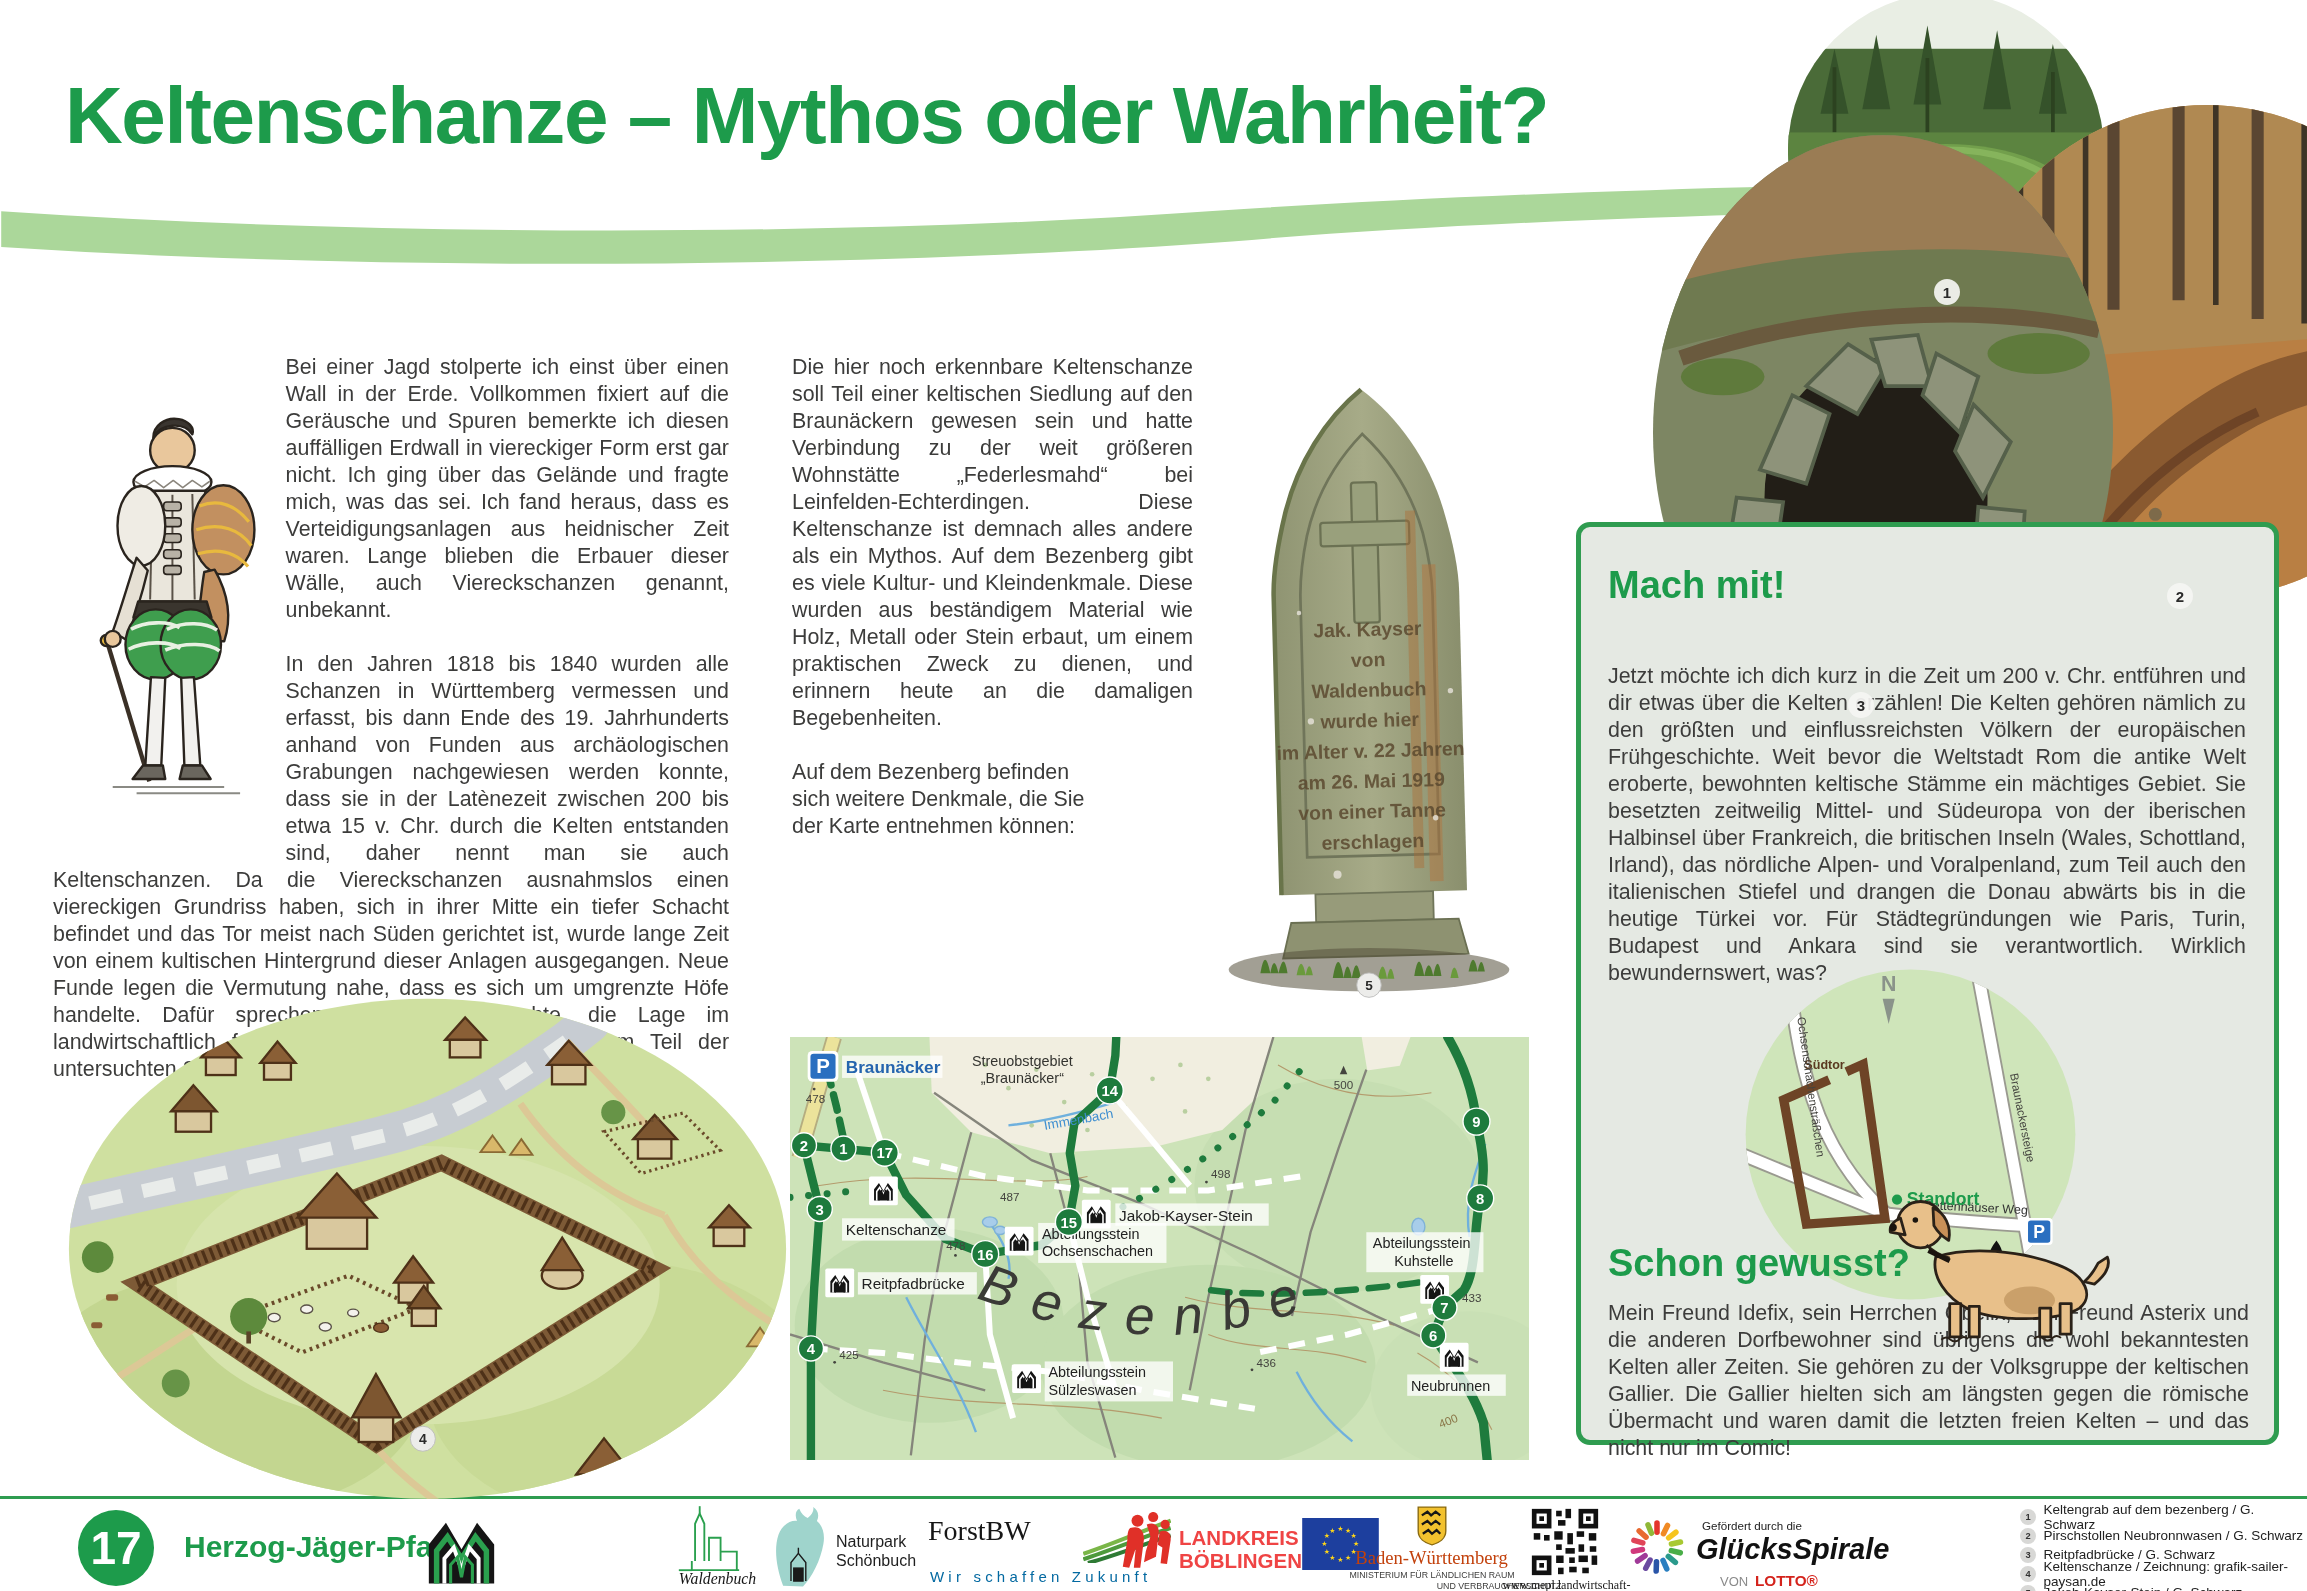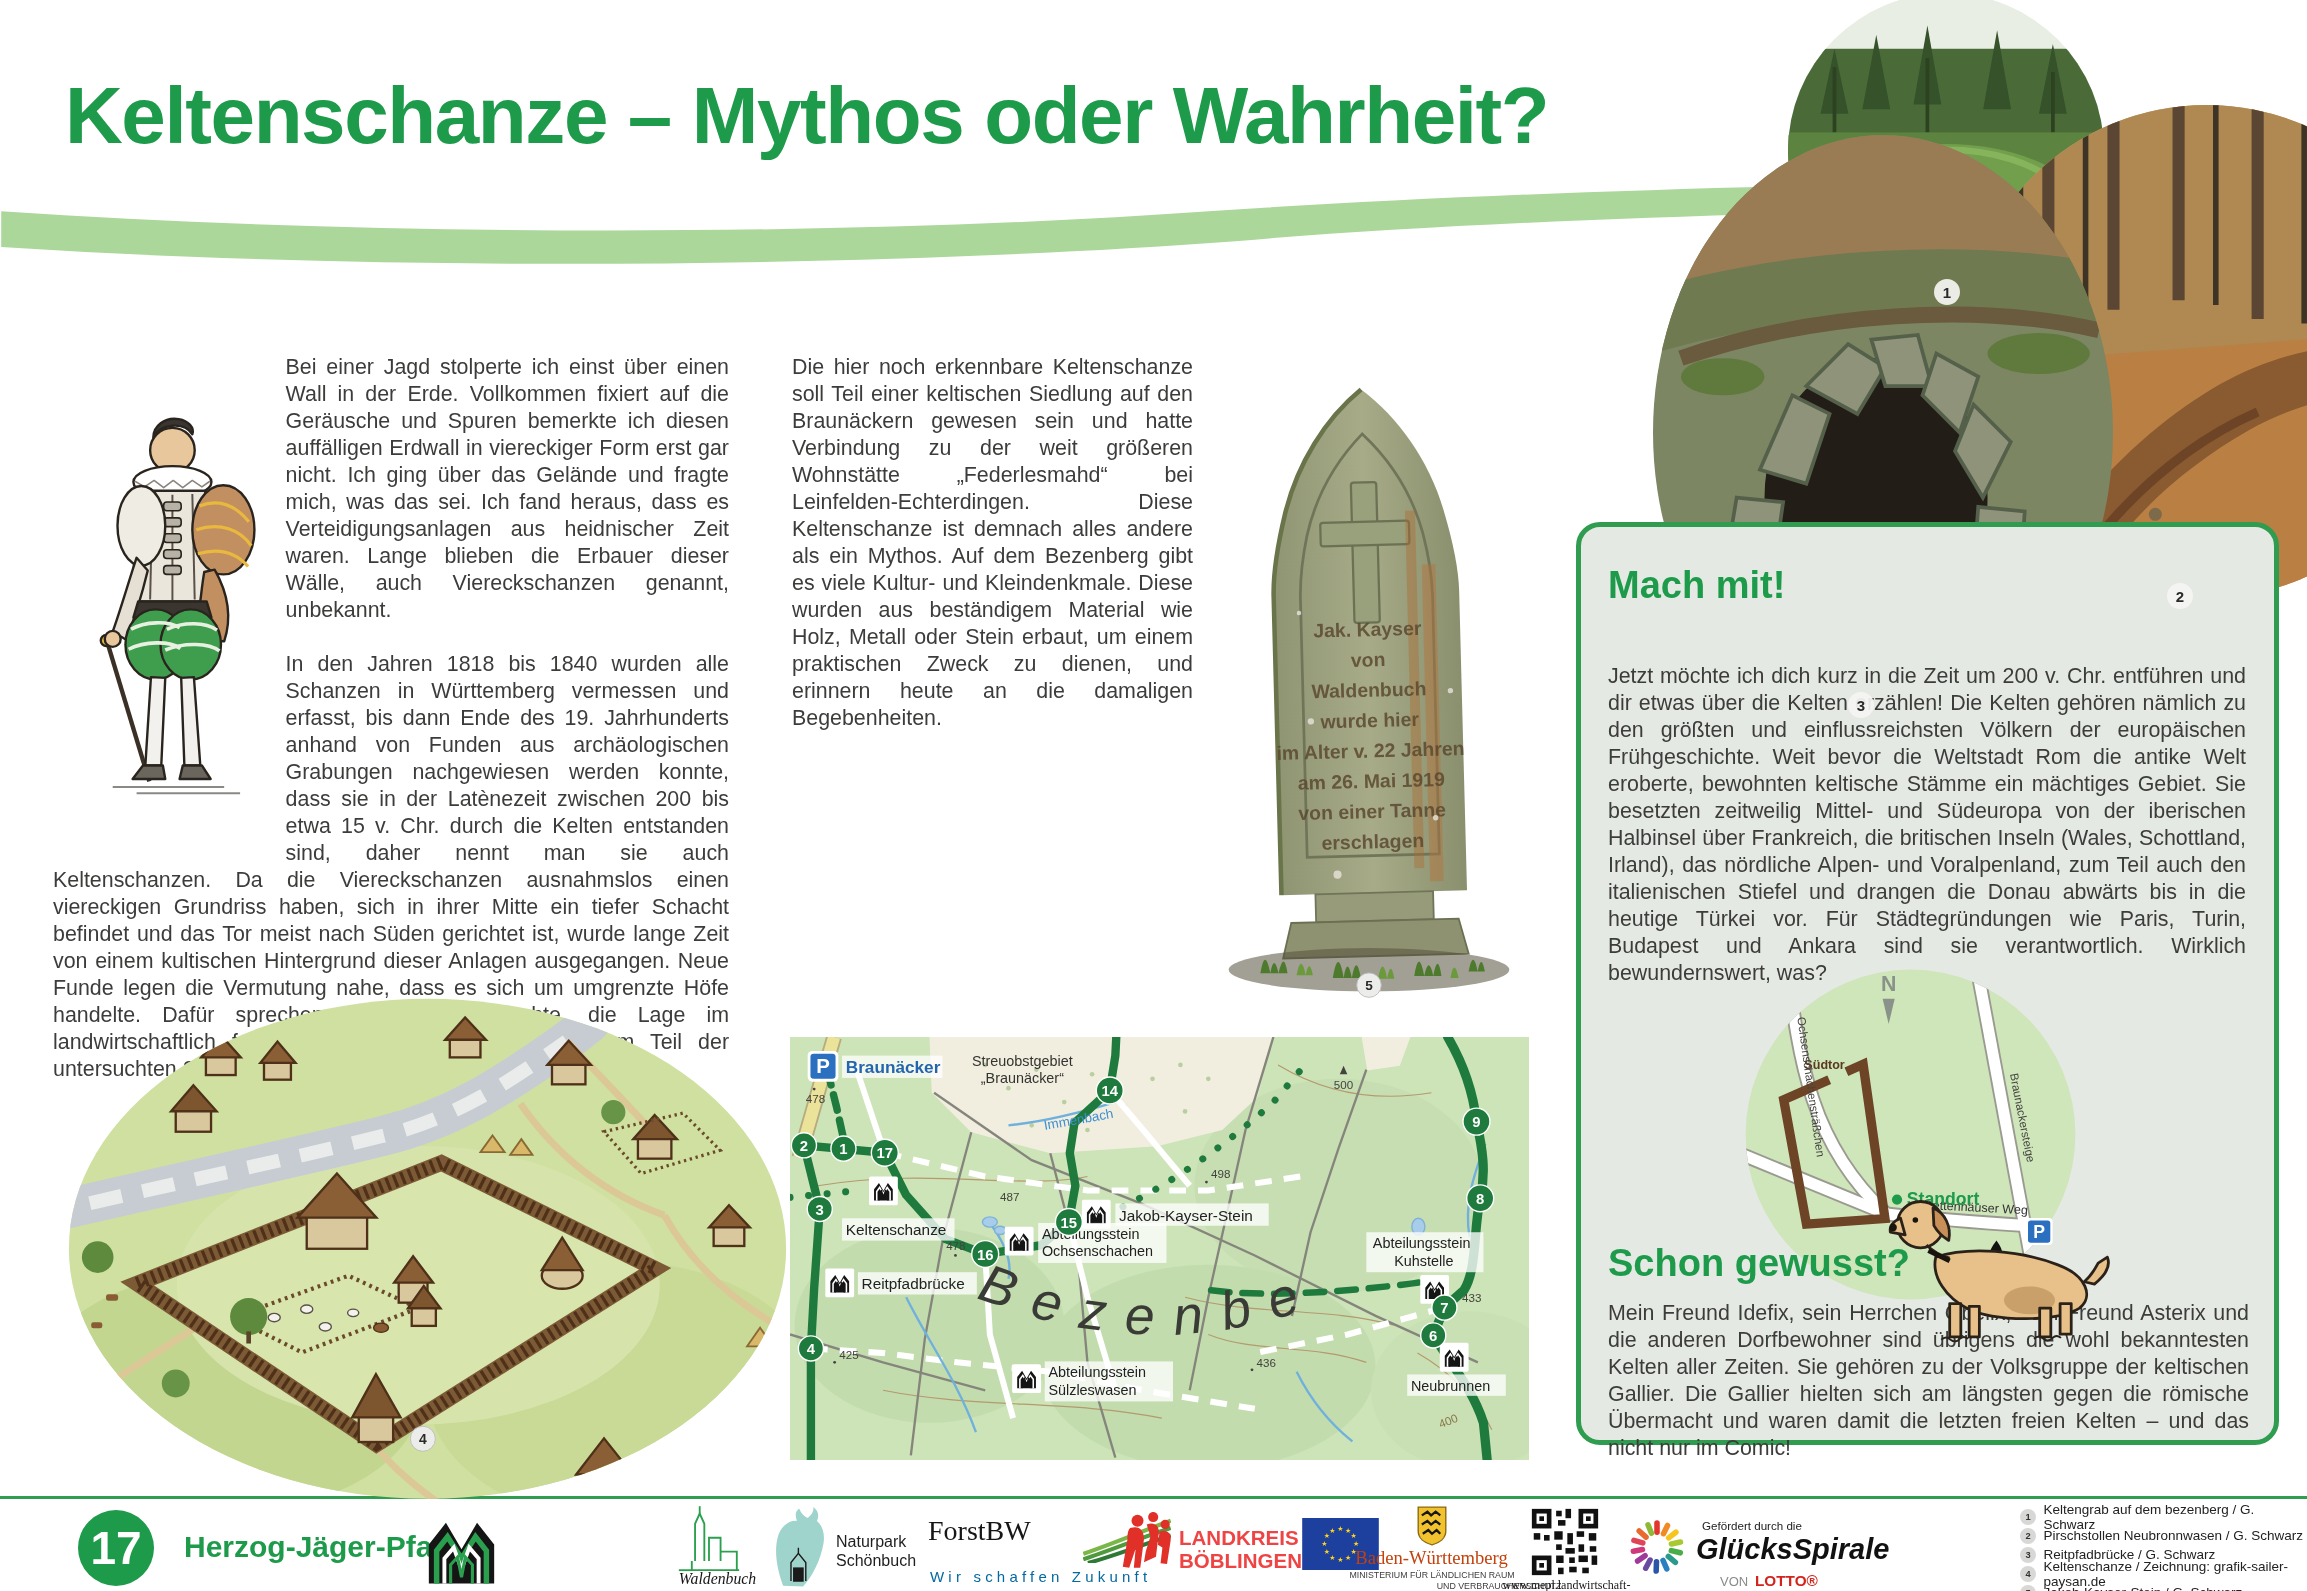--- a/index.html
+++ b/index.html
@@ -7,21 +7,21 @@
         font-family:"Liberation Sans",sans-serif;color:#3c3c3b;}
   .abs{position:absolute;}
   .title{left:65px;top:70px;font-size:80px;font-weight:bold;color:#1d9b4b;letter-spacing:-1.4px;white-space:nowrap;}
   .bodytext{font-size:21.4px;line-height:27px;text-align:justify;color:#3c3c3b;}
   .bodytext p{margin:0 0 27px 0;}
   .col1{left:53px;top:354px;width:676px;}
   .col2{left:792px;top:354px;width:401px;}
   .col2 .narrow{width:321px;text-align:left;}
   .dukefloat{float:left;width:207px;height:479px;margin:0 25.6px 9.3px 0;}
   .greenbox{left:1576px;top:522px;width:703px;height:923px;background:#e5e9e3;
-            border:5.1px solid #2f9c50;border-radius:24px;box-sizing:border-box;z-index:4;}
+            border:5.1px solid #2f9c50;border-radius:14px;box-sizing:border-box;z-index:4;}
   .boxtitle{font-size:38px;font-weight:bold;color:#1d9b4b;}
   .photo-badge{width:26px;height:26px;border-radius:50%;background:rgba(245,245,243,.92);
                color:#2a2a2a;font-size:15px;font-weight:bold;display:flex;align-items:center;
                justify-content:center;z-index:6;}
   .circ{border-radius:50%;overflow:hidden;}
   .footer-line{left:0;top:1496px;width:2307px;height:2.8px;background:#2f9c50;}
   .station{left:78px;top:1510px;width:76px;height:76px;border-radius:50%;background:#1d9b4b;
            color:#fff;font-size:46px;font-weight:bold;display:flex;align-items:center;justify-content:center;z-index:5;}
   .trailname{left:184px;top:1530px;font-size:30px;font-weight:bold;color:#1d9b4b;white-space:nowrap;}
   .loglabel{font-size:16px;color:#1f1f1f;line-height:18.6px;}
@@ -183,20 +183,21 @@
             <line x1="210" y1="1022" x2="470" y2="1022"></line>
           </g>
       </svg>
     </div>
     <p>Bei einer Jagd stolperte ich einst über einen Wall in der Erde. Vollkommen fixiert auf die Geräusche und Spuren bemerkte ich diesen auffälligen Erdwall in viereckiger Form erst gar nicht. Ich ging über das Gelände und fragte mich, was das sei. Ich fand heraus, dass es Verteidigungsanlagen aus heidnischer Zeit waren. Lange blieben die Erbauer dieser Wälle, auch Viereckschanzen genannt, unbekannt.</p>
     <p>In den Jahren 1818 bis 1840 wurden alle Schanzen in Württemberg vermessen und erfasst, bis dann Ende des 19. Jahrhunderts anhand von Funden aus archäologischen Grabungen nachgewiesen werden konnte, dass sie in der Latènezeit zwischen 200 bis etwa 15 v. Chr. durch die Kelten entstanden sind, daher nennt man sie auch Keltenschanzen. Da die Viereckschanzen ausnahmslos einen viereckigen Grundriss haben, sich in ihrer Mitte ein tiefer Schacht befindet und das Tor meist nach Süden gerichtet ist, wurde lange Zeit von einem kultischen Hintergrund dieser Anlagen ausgegangen. Neue Funde legen die Vermutung nahe, dass es sich um umgrenzte Höfe handelte. Dafür sprechen die Brunnenschächte, die Lage im landwirtschaftlich fruchtbaren Gebiet und die bei einem Teil der untersuchten Schanzen entdeckten Reste von Holzgebäuden.</p>
   </div>
 
   <div class="abs col2 bodytext">
     <p>Die hier noch erkennbare Keltenschanze soll Teil einer keltischen Siedlung auf den Braunäckern gewesen sein und hatte Verbindung zu der weit größeren Wohnstätte „Federlesmahd“ bei Leinfelden-Echterdingen. Diese Keltenschanze ist demnach alles andere als ein Mythos. Auf dem Bezenberg gibt es viele Kultur- und Kleindenkmale. Diese wurden aus beständigem Material wie Holz, Metall oder Stein erbaut, um einem praktischen Zweck zu dienen, und erinnern heute an die damaligen Begebenheiten.</p>
+    <p class="narrow">Auf dem Bezenberg befinden sich weitere Denkmale, die Sie der Karte entnehmen können:</p>
   </div>
 
   <svg class="abs" style="left:1197px;top:367px;z-index:3" width="344" height="656" viewBox="0 0 760 1410">
     <defs>
       <linearGradient id="stg" x1="0" y1="0" x2="1" y2="0">
         <stop offset="0" stop-color="#8f9472"></stop>
           <stop offset=".5" stop-color="#a7ab88"></stop>
           <stop offset="1" stop-color="#8a8f6d"></stop>
       </linearGradient>
     </defs>

